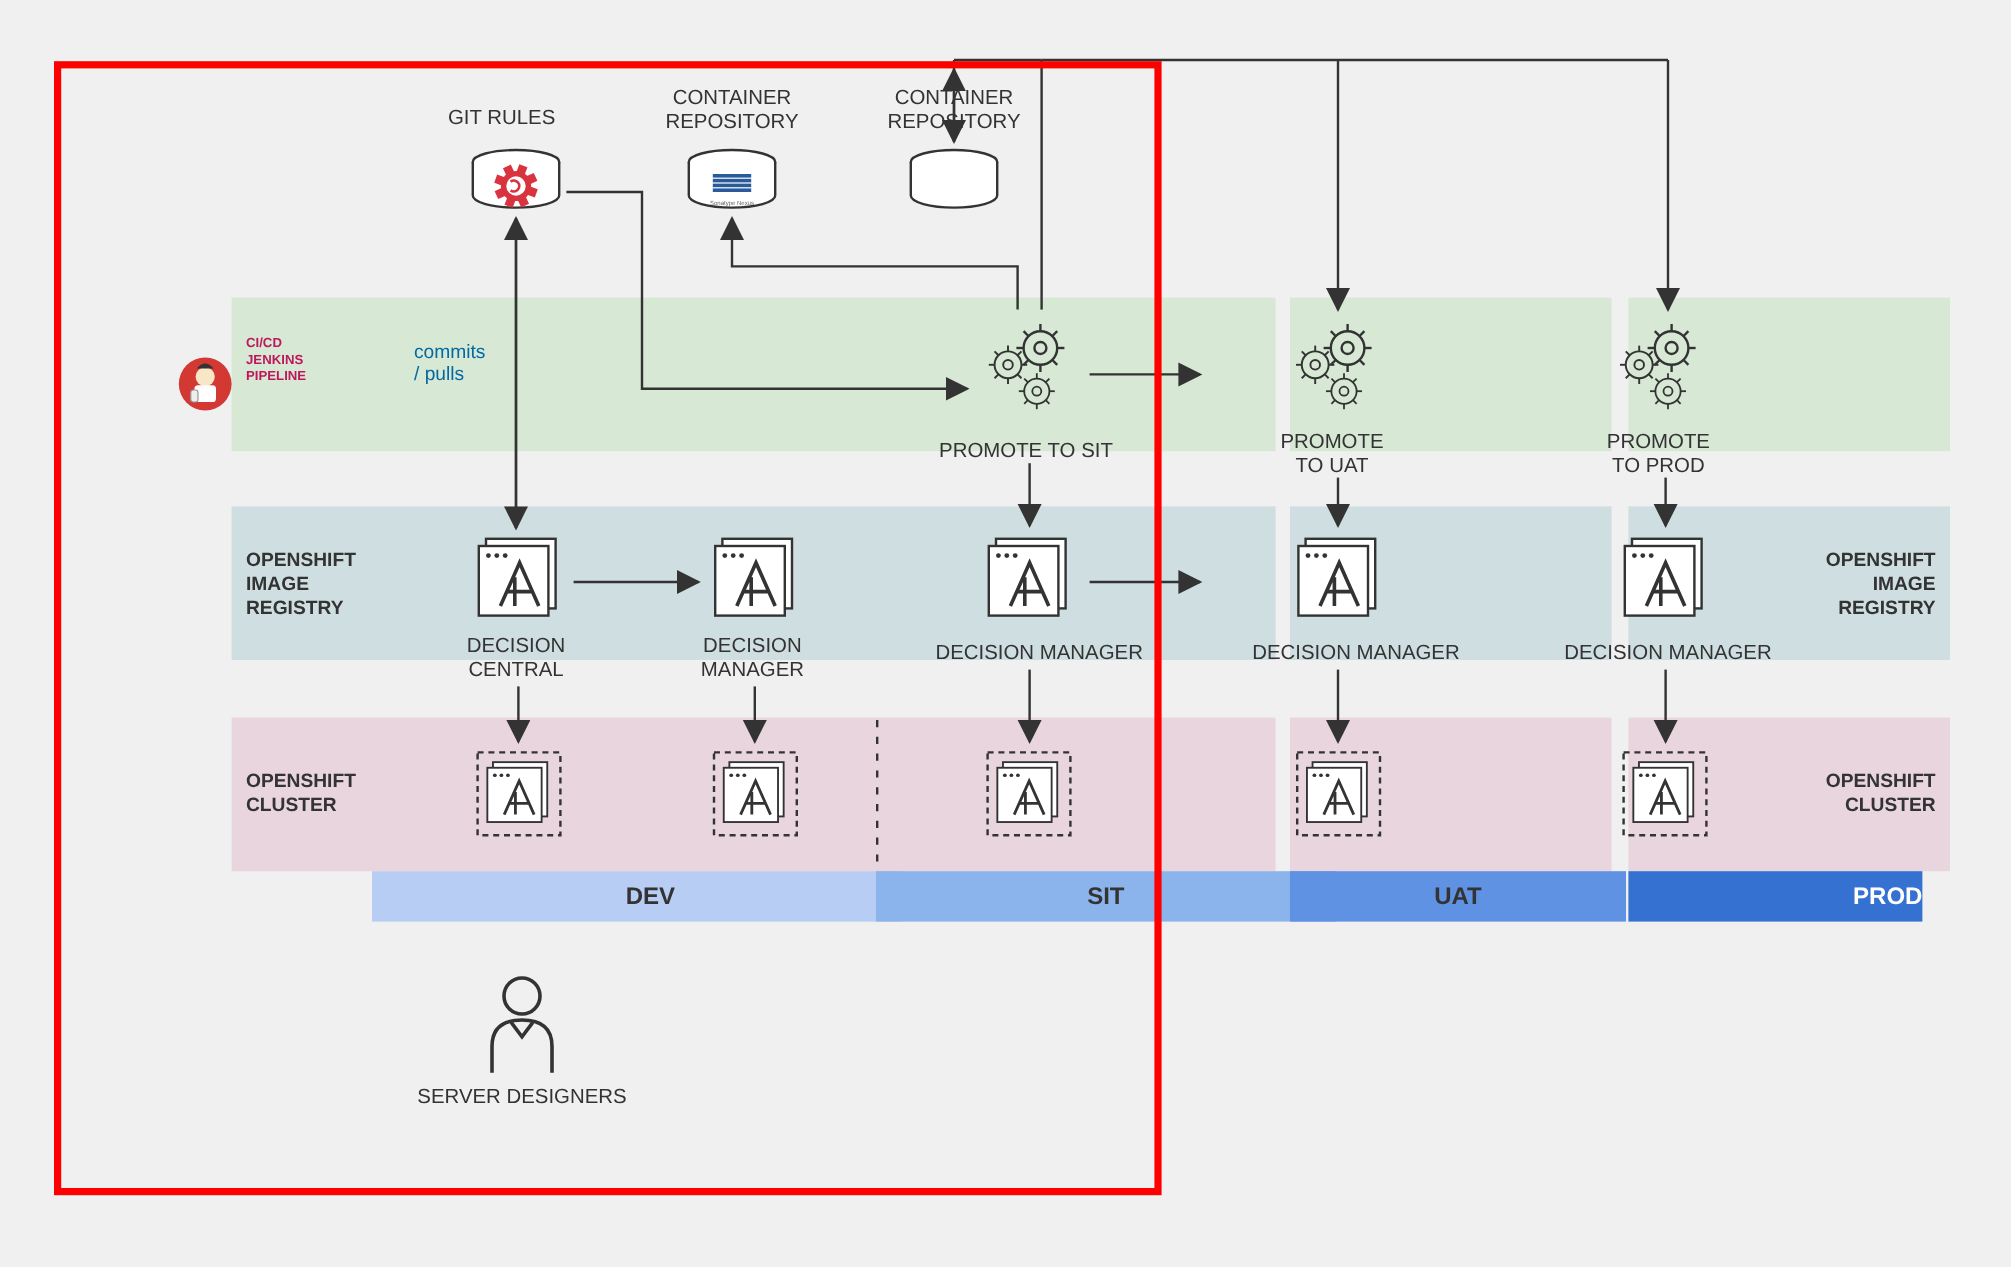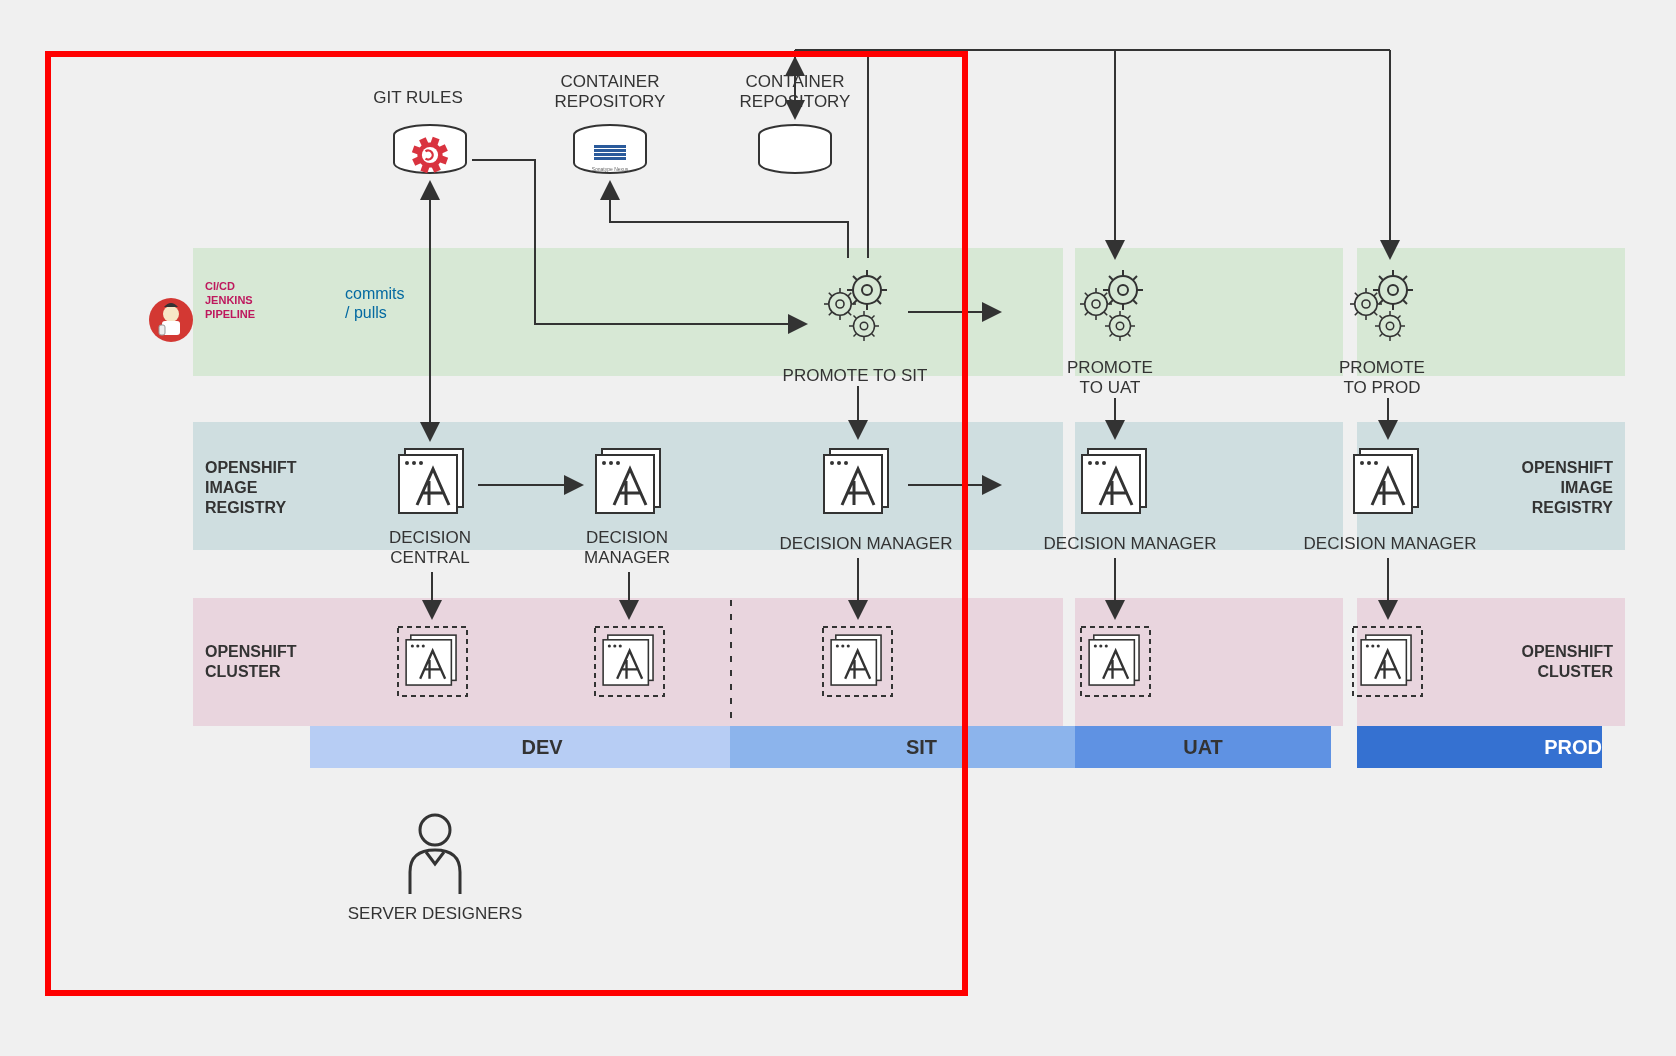--- a/index.html
+++ b/index.html
@@ -47,21 +47,21 @@
 CLUSTER</div>
   <div class="lbl-r" style="position:absolute;right:63px;top:642px;font-size:16px;font-weight:700;color:#333;line-height:1.25;text-align:right;white-space:pre">OPENSHIFT
 CLUSTER</div>
 
   <div class="env dev" style="left:310px;top:726px;width:420px;padding-left:22px;">
       <span>DEV</span>
     </div>
   <div class="env sit" style="left:730px;top:726px;width:383px;">
       <span>SIT</span>
     </div>
-  <div class="env uat" style="left:1075px;top:726px;width:256px;text-align:center;">
+  <div class="env uat" style="left:1075px;top:726px;width:280px;text-align:center;">
       <span>UAT</span>
     </div>
   <div class="env prod" style="left:1357px;top:726px;width:245px;justify-content:flex-end;">
       <span>PROD</span>
     </div>
 
   <div class="node-label" style="left:338px;top:88px;width:160px;">GIT RULES</div>
   <div class="node-label" style="left:530px;top:72px;width:160px;">
     <span>CONTAINER</span><br>
     <span>REPOSITORY</span>

